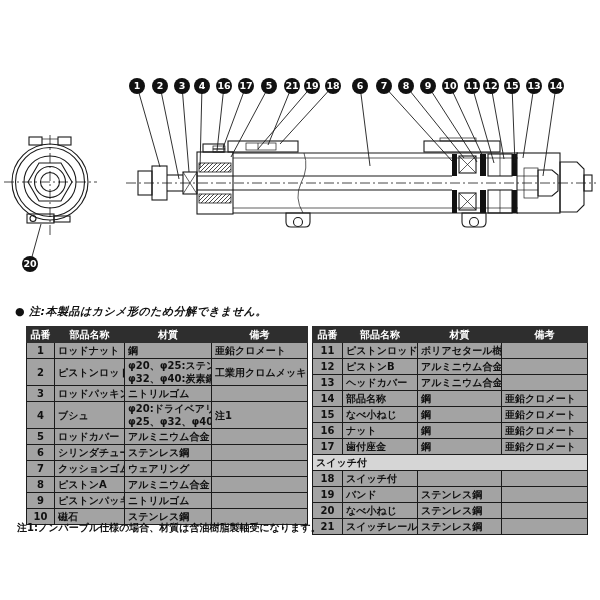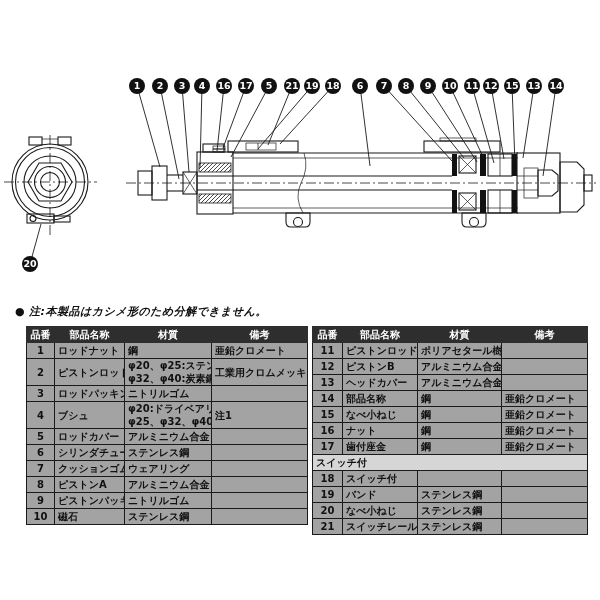--- a/index.html
+++ b/index.html
@@ -473,13 +473,14 @@
           <td>スイッチレール</td>
           <td>
             <div>ステンレス鋼</div>
           </td>
           <td></td>
         </tr>
       </tbody>
     </table>
 
   
+  <div class="bottom-note">注1:ノンバーブル仕様の場合、材質は含油樹脂製軸受になります。</div>
 </div>
 
 </body></html>

